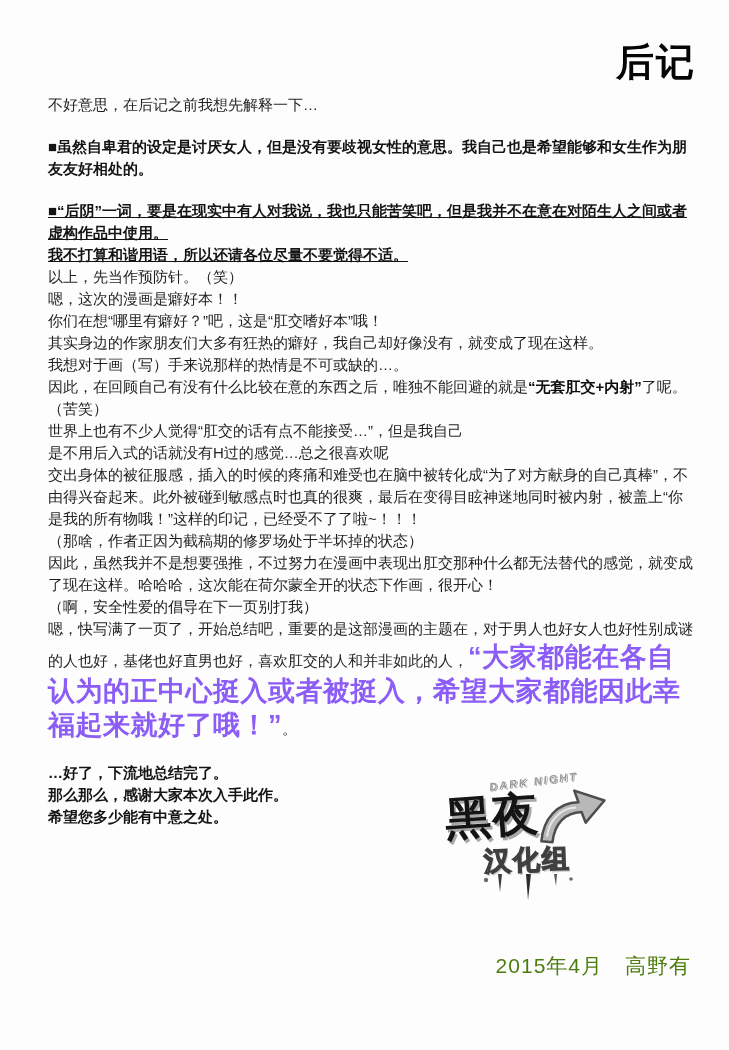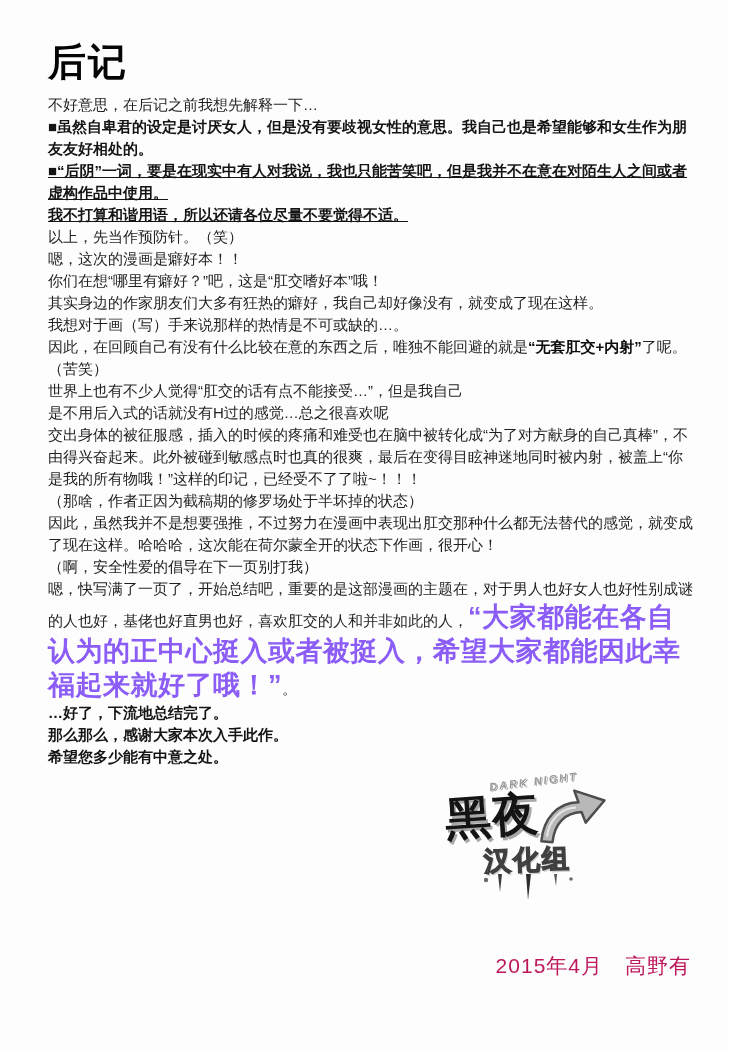--- a/index.html
+++ b/index.html
@@ -12,28 +12,29 @@
     overflow:hidden;
   }
   .content {
     position:absolute; left:48px; top:40px; width:648px;
   }
   .title {
     margin:0 0 10px 0;
     font-size:38px; line-height:44px;
     font-weight:900; color:#050505;
     letter-spacing:2px;
+    text-align:right;
   }
   p.body {
     margin:0;
     font-size:15px; line-height:22px;
     white-space:pre-line;
     color:#1f1f1f;
   }
-  p.bold { font-weight:bold; color:#141414; }
+  p.bold { font-weight:bold; color:#141414;margin-top:20px; }
   .inline-bold { font-weight:bold; color:#0c0c0c; }
   .mt-intro { margin-top:8px; }
   .mt-d1 { margin-top:12px; }
   .mt-d2 { margin-top:10px;text-decoration:underline; }
   .mt-vaccine { margin-top:14px; }
   .mt-hobby { margin-top:18px; }
   .mt-kink { margin-top:12px; }
   .mt-world { margin-top:12px; }
   .mt-surrender { margin-top:22px; }
   .mt-thus { margin-top:8px; }
@@ -75,21 +76,21 @@
     color:#949494;
     -webkit-text-stroke:1.2px #3f3f3f;
     transform:rotate(-2deg);
     text-shadow:1px 2px 0 #d2d2d2;
     letter-spacing:2px;
   }
   .logo-drips { margin-top:-4px; }
 
   .signature {
     position:absolute; top:952px; right:38px;
-    font-size:21px; color:#be185d;
+    font-size:21px; color:#4d7c0f;
     letter-spacing:1px;
   }
 </style>
 </head>
 <body>
 
 <div class="page">
   <div class="content">
 
     <h1 class="title">后记</h1>

